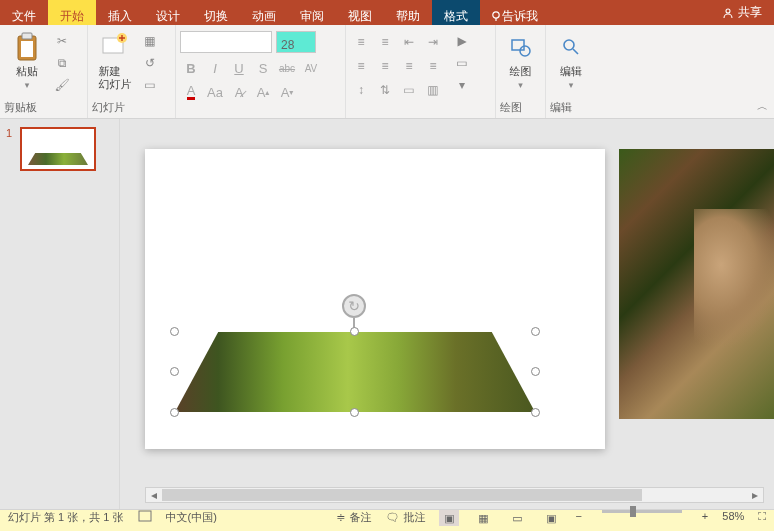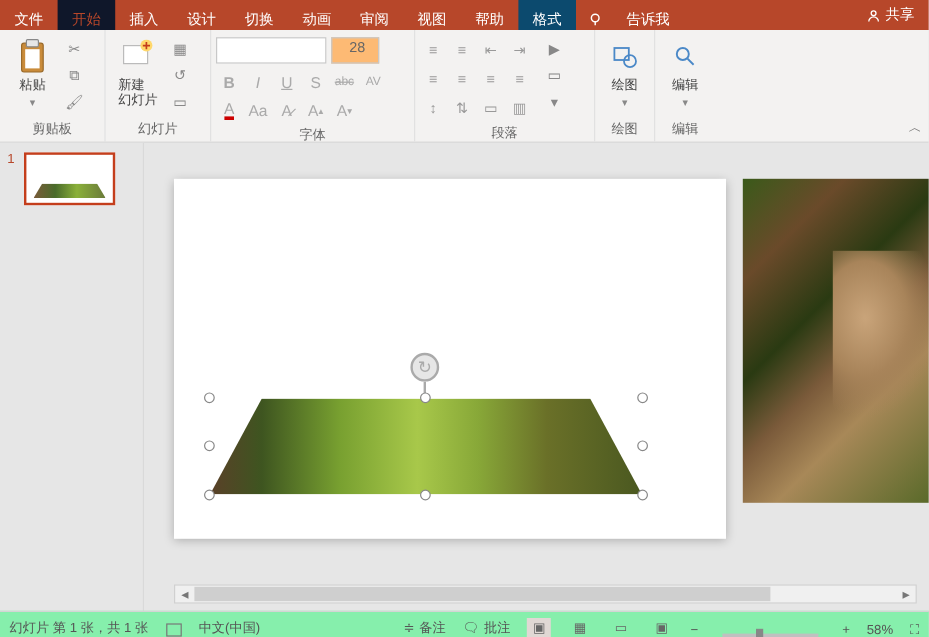--- a/index.html
+++ b/index.html
@@ -1,35 +1,35 @@
 <!DOCTYPE html>
 <html><head>
 <meta charset="utf-8">
 <style>
 *{box-sizing:border-box;margin:0;padding:0;font-family:"Microsoft YaHei","Segoe UI",sans-serif;user-select:none}
 body{width:774px;height:531px;background:#e6e6e6;overflow:hidden;font-size:12px;color:#444}
 .ribbon-tabs{height:25px;background:#b7472a;display:flex;align-items:stretch;color:#fff}
 .ribbon-tabs .tab{padding:16px 12px;display:flex;align-items:center;font-size:12px;cursor:pointer}
-.ribbon-tabs .tab.active{background:#0f172a;color:#b7472a}
+.ribbon-tabs .tab.active{background:#fde047;color:#b7472a}
 .ribbon-tabs .tab.fmt{background:#0c4a6e}
 .ribbon-tabs .spacer{flex:1}
-.ribbon-tabs .tell{display:flex;align-items:center;padding:16px 10px;gap:20px}
+.ribbon-tabs .tell{display:flex;align-items:center;padding:16px 10px;gap:0}
 .ribbon-tabs .share{display:flex;align-items:center;padding:0 12px;gap:4px}
 .ribbon{height:94px;background:#f3f2f1;border-bottom:1px solid #d4d4d4;display:flex;position:relative}
 .group{display:flex;flex-direction:column;border-right:1px solid #e1e1e1;padding:2px 4px 0 4px}
 .group-body{flex:1;display:flex;align-items:flex-start;gap:2px}
-.group-label{text-align:center;font-size:11px;color:#666;padding:2px 0 3px 0}
+.group-label{text-align:left;font-size:11px;color:#666;padding:2px 0 3px 0}
 .btn-lg{display:flex;flex-direction:column;align-items:center;justify-content:flex-start;width:46px;padding-top:4px;gap:2px;cursor:pointer}
 .btn-lg .ic{width:32px;height:32px;display:flex;align-items:center;justify-content:center}
 .btn-lg .lab{font-size:11px;color:#444;line-height:1.2;text-align:left}
 .col{display:flex;flex-direction:column;gap:2px;padding-top:4px}
 .smbtn{width:20px;height:20px;display:flex;align-items:center;justify-content:center;cursor:pointer;color:#888;font-size:12px}
 .font-row{display:flex;align-items:center;gap:4px;margin:4px 0 2px 0}
 .font-name{width:92px;height:22px;border:1px solid #c8c8c8;background:#fff;display:flex;align-items:center;padding:0 4px;color:#999}
-.font-size{width:40px;height:22px;border:1px solid #c8c8c8;background:#fdba74;display:flex;align-items:flex-start;padding:0 14px;color:#666}
+.font-size{width:40px;height:22px;border:1px solid #c8c8c8;background:#5eead4;display:flex;align-items:flex-end;padding:0 4px;color:#666}
 .btn-row{display:flex;gap:2px}
 .fbtn{width:22px;height:22px;display:flex;align-items:center;justify-content:center;color:#aaa;cursor:pointer;font-size:13px}
 .para-grid{display:grid;grid-template-columns:repeat(4,22px);grid-auto-rows:22px;gap:2px;padding-top:4px}
 .pbtn{display:flex;align-items:center;justify-content:center;color:#999;cursor:pointer}
 .collapse{position:absolute;right:6px;bottom:4px;color:#777;cursor:pointer;font-size:11px}
 .work{position:absolute;top:119px;left:0;right:0;bottom:22px;background:#e6e6e6;display:flex}
 .thumbs{width:120px;background:#e6e6e6;border-right:1px solid #d9d9d9;padding:8px 6px}
 .thumb-wrap{display:flex;gap:4px}
 .thumb-num{font-size:11px;color:#b7472a;width:10px}
 .thumb{width:76px;height:44px;background:#fff;border:2px solid #c43e1c;position:relative;overflow:hidden}
@@ -44,21 +44,21 @@
 .h-tl{left:-5px;top:-5px}.h-tr{right:-5px;top:-5px}.h-bl{left:-5px;bottom:-5px}.h-br{right:-5px;bottom:-5px}
 .h-t{left:calc(50% - 5px);top:-5px}.h-b{left:calc(50% - 5px);bottom:-5px}
 .h-l{left:-5px;top:calc(50% - 5px)}.h-r{right:-5px;top:calc(50% - 5px)}
 .side-img{position:absolute;right:0;top:30px;width:155px;height:270px;background:linear-gradient(135deg,#3a5a1a 0%,#6a4a2a 20%,#2a3a12 40%,#7a5a3a 55%,#a88858 70%,#5a6a2a 100%);overflow:hidden}
 .side-img::after{content:"";position:absolute;right:-10px;top:60px;width:90px;height:140px;background:radial-gradient(ellipse at 30% 40%,#c9a47a 0%,#a8845a 40%,transparent 70%)}
 .hscroll{position:absolute;left:25px;right:10px;bottom:6px;height:16px;background:#f0f0f0;border:1px solid #d0d0d0;display:flex;align-items:center}
 .hscroll .arr{width:16px;text-align:center;color:#777;cursor:pointer}
 .hscroll .track{flex:1;position:relative;height:100%}
 .hscroll .th{position:absolute;left:0;top:1px;width:480px;height:12px;background:#cfcfcf}
 .cursor{position:absolute;left:655px;top:99px;font-size:16px;color:#222;pointer-events:none;transform:rotate(-10deg)}
-.status{position:absolute;left:0;right:0;bottom:0;height:22px;background:#86efac;border-top:1px solid #d4d4d4;display:flex;align-items:flex-end;font-size:11px;color:#555;padding:0 8px;gap:14px}
+.status{position:absolute;left:0;right:0;bottom:0;height:22px;background:#fef9c3;border-top:1px solid #d4d4d4;display:flex;align-items:flex-start;font-size:11px;color:#555;padding:0 8px;gap:14px}
 .status .sp{flex:1}
 .status .vbtn{width:20px;height:16px;display:flex;align-items:center;justify-content:center;border:1px solid transparent;cursor:pointer;color:#666}
 .status .vbtn.active{background:#e0d8d4}
 .zoom-slider{width:80px;height:3px;background:#c0c0c0;position:relative;margin:0 6px}
 .zoom-slider .kn{position:absolute;left:28px;top:-4px;width:6px;height:11px;background:#888}
 svg{display:block}
 </style>
 </head>
 <body>
 
@@ -173,21 +173,20 @@
             <span style="border-bottom:3px solid #c00;line-height:1">A</span>
           </div>
         <div class="fbtn">Aa</div>
         <div class="fbtn">
             <span>A̷</span>
           </div>
         <div class="fbtn">A<sup style="font-size:8px">▴</sup></div>
         <div class="fbtn">A<sup style="font-size:8px">▾</sup></div>
       </div>
     </div>
-    <div class="group-label">字体</div>
   </div>
 
   <div class="group" style="width:150px">
     <div class="group-body">
       <div class="para-grid">
         <div class="pbtn">
             <span>≡</span>
           </div>
         <div class="pbtn">
             <span>≡</span>
@@ -228,21 +227,20 @@
             <span>▶</span>
           </div>
         <div class="smbtn">
             <span>▭</span>
           </div>
         <div class="smbtn">
             <span>▾</span>
           </div>
       </div>
     </div>
-    <div class="group-label">段落</div>
   </div>
 
   <div class="group" style="width:50px">
     <div class="group-body">
       <div class="btn-lg">
         <span class="ic">
           <svg width="22" height="22" viewBox="0 0 22 22">
               <rect x="2" y="4" width="12" height="10" fill="none" stroke="#4a88c7" stroke-width="1.5"></rect>
               <circle cx="15" cy="15" r="5" fill="none" stroke="#4a88c7" stroke-width="1.5"></circle>
             </svg>

